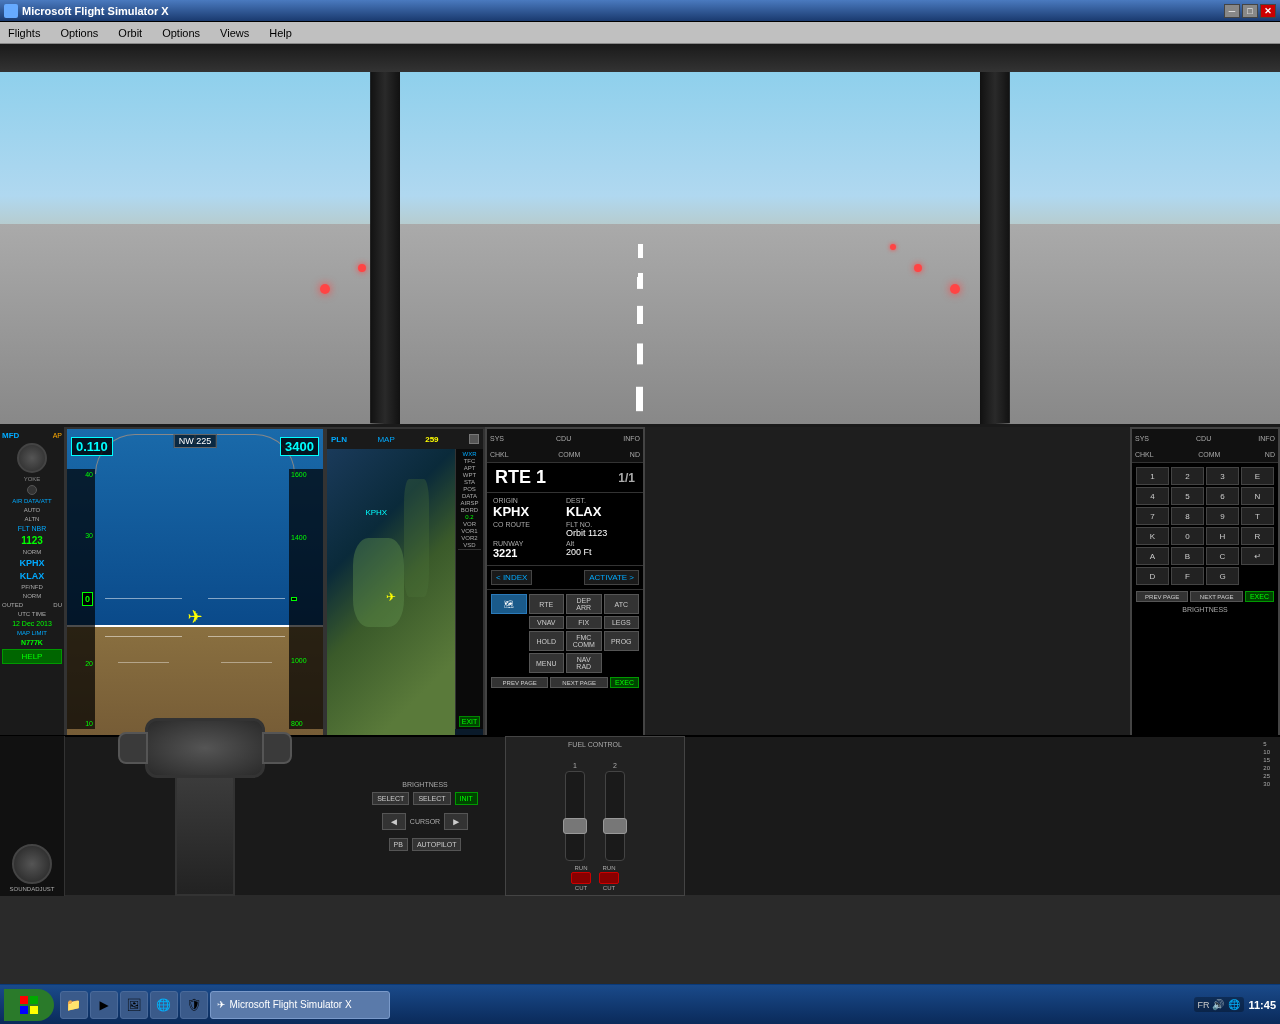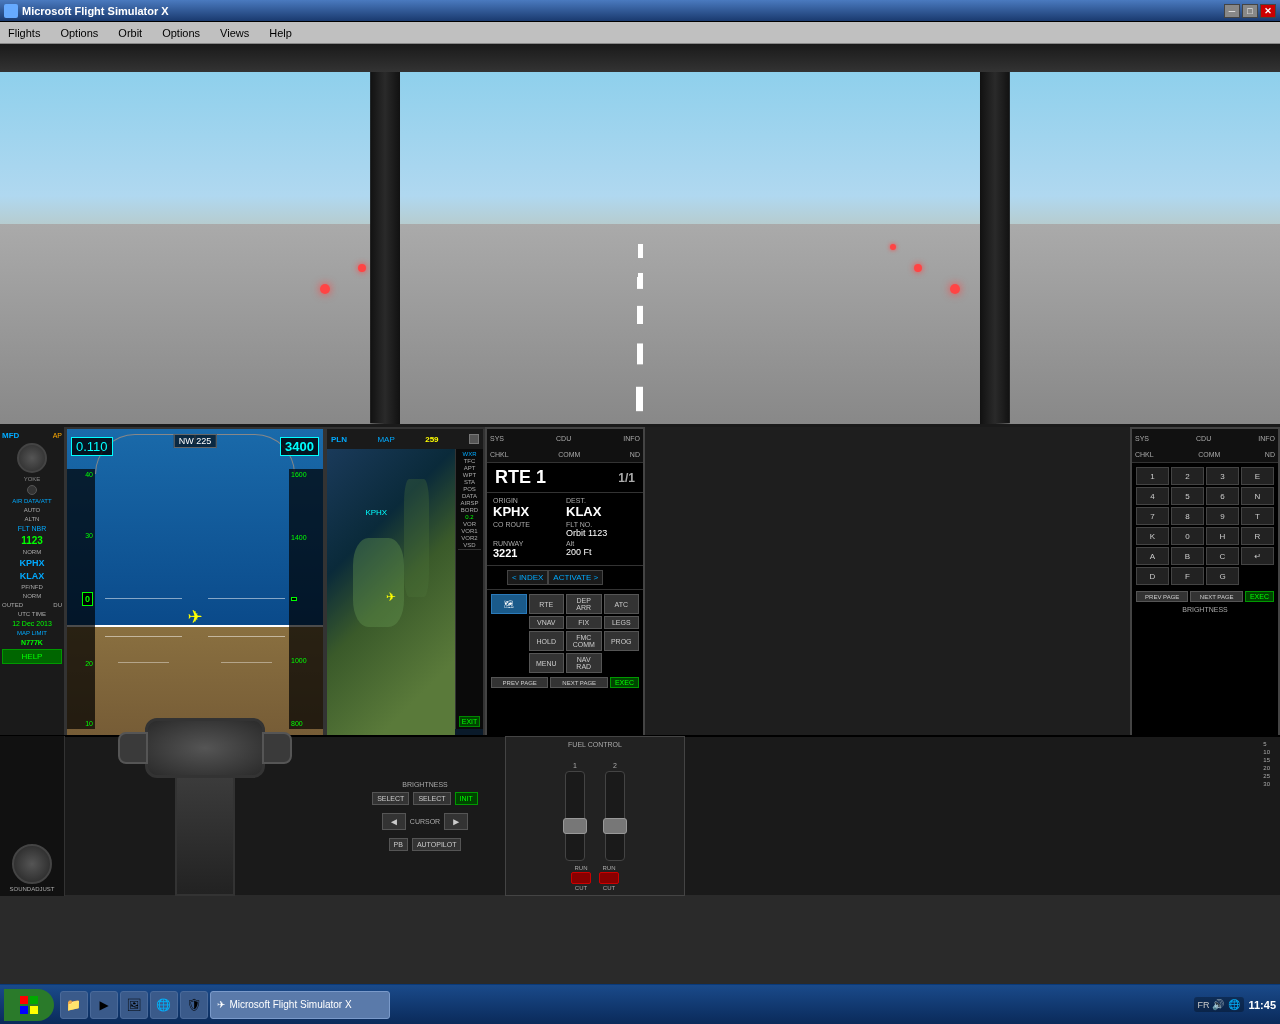--- a/index.html
+++ b/index.html
@@ -365,21 +365,21 @@
         <div style="position:absolute;right:0;top:40px;width:34px;height:260px;background:rgba(0,0,0,0.7);display:flex;flex-direction:column;justify-content:space-between;align-items:flex-start;padding:2px;">
           <span style="color:#0f0;font-size:7px;">1600</span>
           <span style="color:#0f0;font-size:7px;">1400</span>
           <div style="background:#000;border:1px solid #0f0;color:#0f0;font-size:9px;padding:1px 2px;font-weight:bold;"> </div>
           <span style="color:#0f0;font-size:7px;">1000</span>
           <span style="color:#0f0;font-size:7px;">800</span>
         </div>
 
         <div style="position:absolute;top:50%;left:50%;transform:translate(-50%,-50%);color:#ff0;font-size:18px;text-align:center;z-index:10;">✈</div>
 
-        <div style="position:absolute;top:8px;left:4px;background:rgba(0,0,0,0.8);border:1px solid #0ff;color:#0ff;font-size:13px;font-weight:normal;padding:1px 4px;">0.110</div>
+        <div style="position:absolute;top:8px;left:4px;background:rgba(0,0,0,0.8);border:1px solid #0ff;color:#0ff;font-size:13px;font-weight:bold;padding:1px 4px;">0.110</div>
 
         <div style="position:absolute;top:8px;right:4px;background:rgba(0,0,0,0.8);border:1px solid #0ff;color:#0ff;font-size:13px;font-weight:bold;padding:1px 4px;">3400</div>
 
         <div style="position:absolute;bottom:4px;left:50%;transform:translateX(-50%);background:#001800;border:1px solid #005500;color:#0f0;font-size:14px;font-weight:bold;padding:2px 8px;">11:50</div>
 
         <div style="position:absolute;top:45%;left:15%;width:30%;height:1px;background:rgba(255,255,255,0.5);"></div>
         <div style="position:absolute;top:45%;right:15%;width:30%;height:1px;background:rgba(255,255,255,0.5);"></div>
         <div style="position:absolute;top:55%;left:15%;width:30%;height:1px;background:rgba(255,255,255,0.5);"></div>
         <div style="position:absolute;top:55%;right:15%;width:30%;height:1px;background:rgba(255,255,255,0.5);"></div>
         <div style="position:absolute;top:62%;left:20%;width:20%;height:1px;background:rgba(255,255,255,0.4);"></div>
@@ -485,21 +485,21 @@
             <div style="color:white;font-size:11px;font-weight:bold;">3221</div>
           </div>
           <div>
             <div style="color:#aaa;font-size:7px;">Alt</div>
             <div style="color:white;font-size:9px;">200 Ft</div>
           </div>
         </div>
 
         <div style="height:1px;background:#333;margin:2px 0;"></div>
 
-        <div style="display:flex;padding:2px 20px;">
+        <div style="display:flex;justify-content:space-between;padding:2px 4px;">
           <button style="background:#1a1a1a;border:1px solid #444;color:#0af;font-size:8px;padding:2px 4px;cursor:pointer;">&lt; INDEX</button>
           <button style="background:#1a1a1a;border:1px solid #444;color:#0af;font-size:8px;padding:2px 4px;cursor:pointer;">ACTIVATE &gt;</button>
         </div>
 
         <div style="height:1px;background:#333;margin:2px 0;"></div>
 
         <div style="display:grid;grid-template-columns:repeat(4,1fr);gap:2px;padding:2px 4px;">
           <button style="background:#1a5a8a;border:1px solid #2a7aba;color:white;font-size:7px;padding:2px;cursor:pointer;grid-column:span 1;">
             <span style="font-size:8px;">🗺</span>
           </button>

